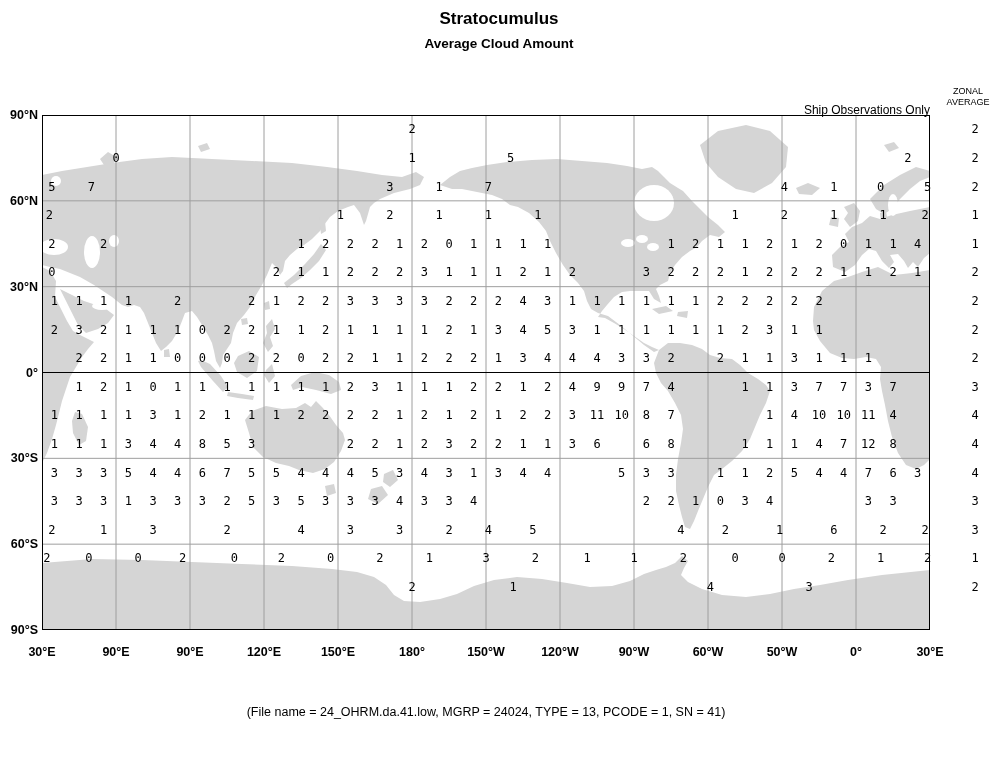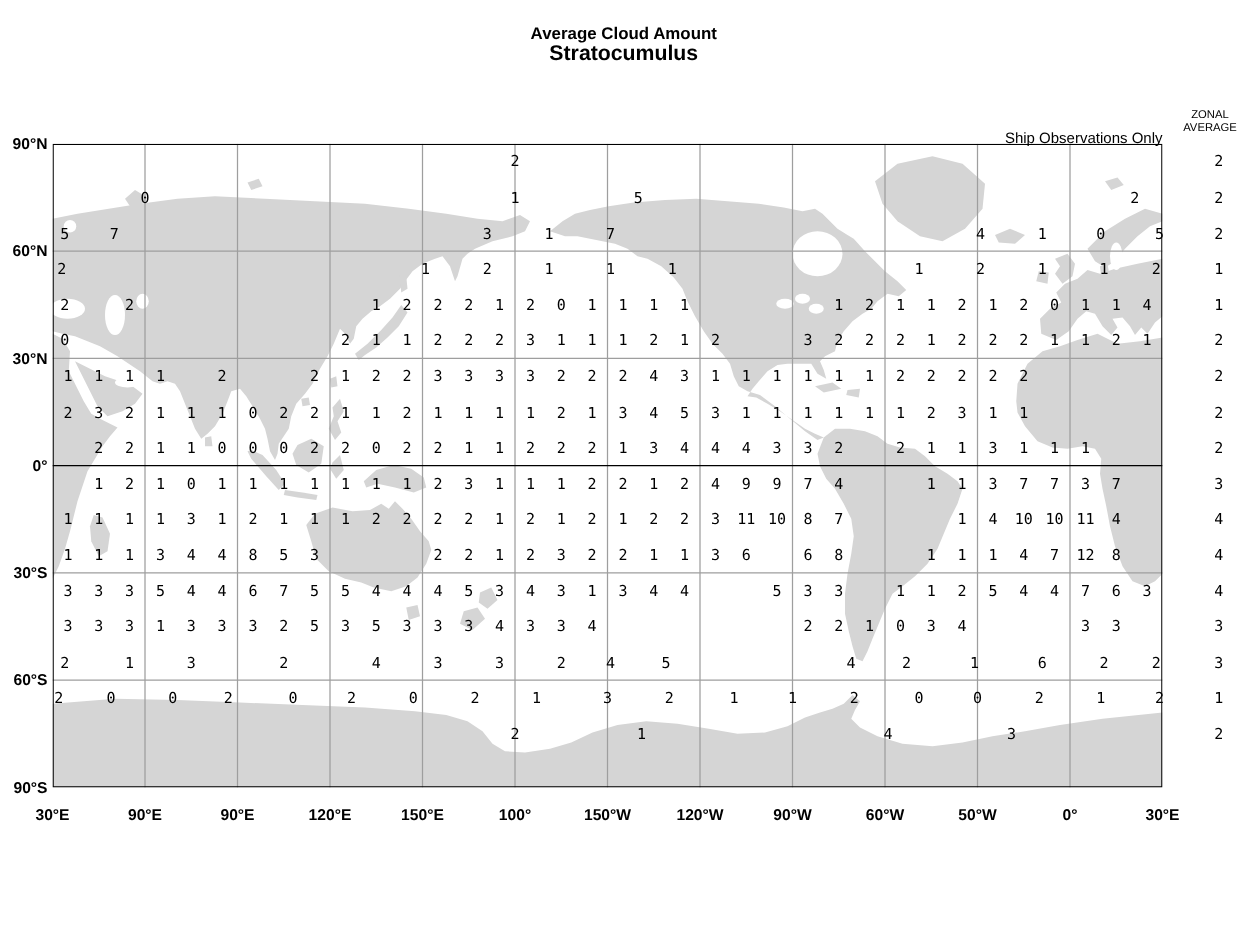--- a/index.html
+++ b/index.html
@@ -25,22 +25,22 @@
           transform:translateX(-50%);top:645px;}
   #global-avg{top:678px;left:42px;width:888px;text-align:center;font-size:12.5px;white-space:pre;}
   #file-info{top:705px;left:42px;width:888px;text-align:center;font-size:12.5px;}
 </style>
 </head>
 <body>
 
 <div id="page">
 
   <div class="abs" id="titles">
+    <div id="title">Stratocumulus</div>
     <div id="subtitle1">Average Cloud Amount</div>
-    <div id="title">Stratocumulus</div>
   </div>
 
   <div class="abs" id="source">Ship Observations Only</div>
   <div class="abs" id="zonal-head">
     <div>ZONAL</div>
     <div>AVERAGE</div>
   </div>
 
   <div class="abs" id="map-wrap">
     <svg id="map-svg" width="888" height="515" viewBox="0 0 888 515">
@@ -497,23 +497,24 @@
       <span class="latlab" style="left: 0px; top: 286.667px;">30°N</span>
       <span class="latlab" style="left: 0px; top: 372.5px;">0°</span>
       <span class="latlab" style="left: 0px; top: 458.333px;">30°S</span>
       <span class="latlab" style="left: 0px; top: 544.167px;">60°S</span>
       <span class="latlab" style="left: 0px; top: 630px;">90°S</span>
       <span class="lonlab" style="left: 42px;">30°E</span>
       <span class="lonlab" style="left: 116px;">90°E</span>
       <span class="lonlab" style="left: 190px;">90°E</span>
       <span class="lonlab" style="left: 264px;">120°E</span>
       <span class="lonlab" style="left: 338px;">150°E</span>
-      <span class="lonlab" style="left: 412px;">100°</span>
+      <span class="lonlab" style="left: 412px;">180°</span>
       <span class="lonlab" style="left: 486px;">150°W</span>
       <span class="lonlab" style="left: 560px;">120°W</span>
       <span class="lonlab" style="left: 634px;">90°W</span>
       <span class="lonlab" style="left: 708px;">60°W</span>
       <span class="lonlab" style="left: 782px;">50°W</span>
       <span class="lonlab" style="left: 856px;">0°</span>
       <span class="lonlab" style="left: 930px;">30°E</span>
     </div>
 
+  <div class="abs" id="file-info">(File name = 24_OHRM.da.41.low, MGRP = 24024, TYPE = 13, PCODE = 1, SN = 41)</div>
 </div>
 
 </body></html>

